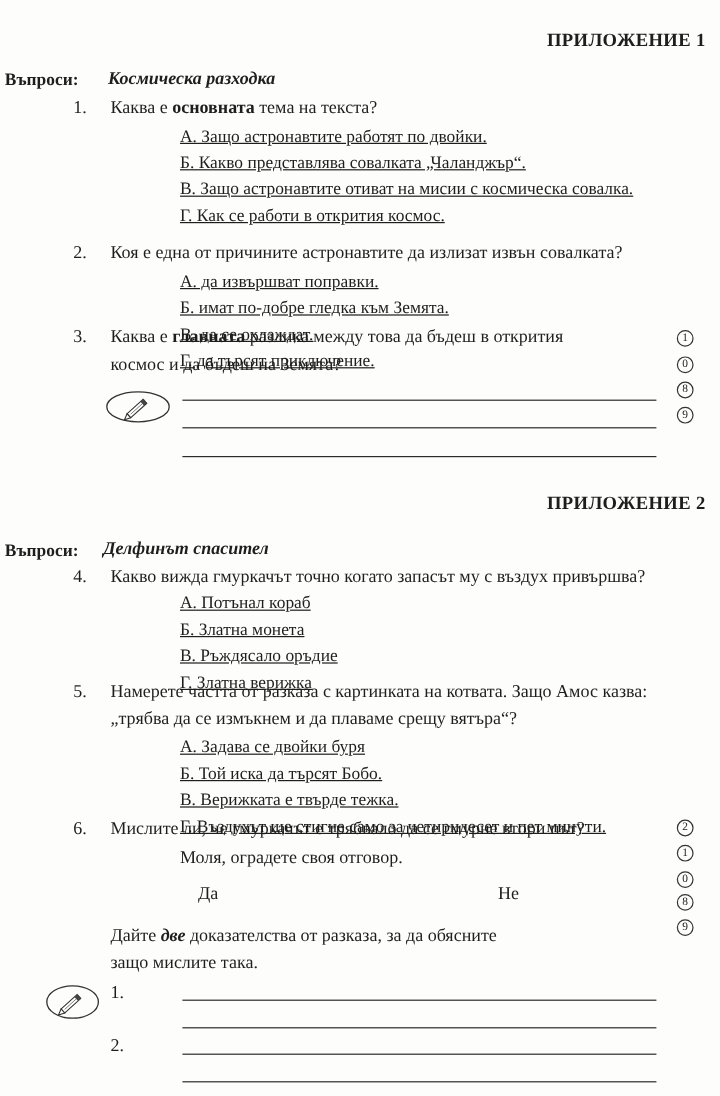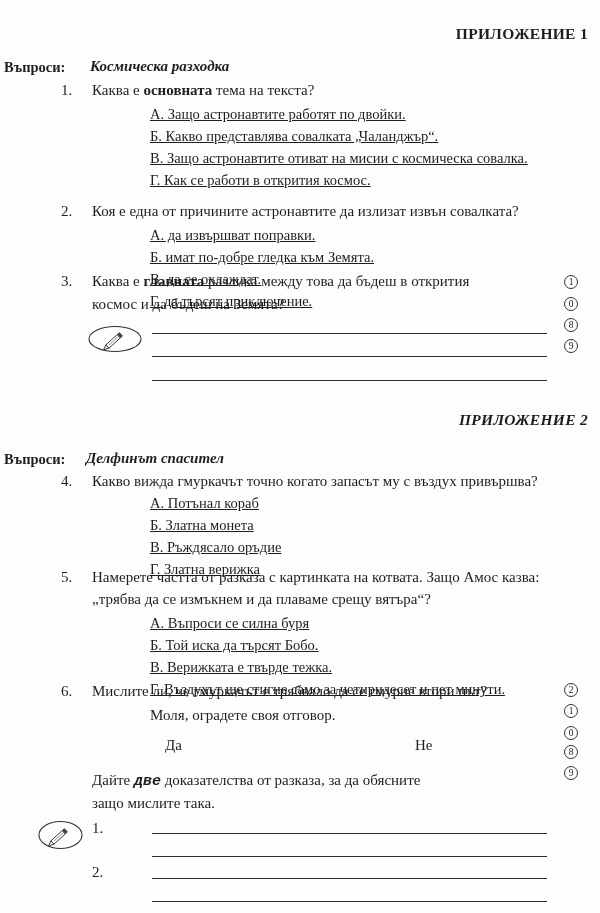--- a/index.html
+++ b/index.html
@@ -14,21 +14,21 @@
     .q-label { font-weight: bold; font-size: 14.5px; left: 4px; }
     .title { font-weight: bold; font-style: italic; font-size: 15px; left: 90px; }
     .num { font-size: 15px; left: 61px; }
     .qtext { font-size: 15px; left: 92px; }
     .opt { font-size: 14.5px; left: 150px; text-decoration: underline; }
     .line { position: absolute; height: 0; border-top: 1.2px solid #2b2b2b; left: 152px; width: 395px; }
     .score { position: absolute; left: 564px; width: 12px; height: 12px; border: 1px solid #333; border-radius: 50%;
              font-size: 9.5px; line-height: 12px; text-align: center; font-family: "Liberation Serif", serif; color: #222; }
     .pencil { position: absolute; width: 55px; height: 28px; }
     b.kw { font-weight: bold; }
-    i.kw { font-weight: bold; font-style: italic; font-family: Liberation Mono, monospace; }
+    i.kw { font-weight: bold; font-style: italic; }
   </style>
 </head>
 <body>
 
 <div class="abs appendix" style="top:25px;">ПРИЛОЖЕНИЕ 1</div>
 
 <div class="abs q-label" style="top:59px;">Въпроси:</div>
 <div class="abs title" style="top:58px;">Космическа разходка</div>
 
 <div class="abs num" style="top:82px;">1.</div>
@@ -63,36 +63,36 @@
       <polygon points="17,12.5 12,14.75 17,17" fill="#fff" stroke="#333" stroke-width="0.9"></polygon>
       <line x1="19" y1="14.75" x2="32" y2="14.75" stroke="#555" stroke-width="0.6"></line>
     </g>
   </svg>
 </div>
 
 <div class="line" style="top:333px;"></div>
 <div class="line" style="top:356px;"></div>
 <div class="line" style="top:380px;"></div>
 
-<div class="abs appendix" style="top:411px;font-style:italic;">ПРИЛОЖЕНИЕ 2</div>
+<div class="abs appendix" style="top:411px;">ПРИЛОЖЕНИЕ 2</div>
 
 <div class="abs q-label" style="top:451px;">Въпроси:</div>
 <div class="abs title" style="top:450px; left:86px;">Делфинът спасител</div>
 
 <div class="abs num" style="top:473px;">4.</div>
 <div class="abs qtext" style="top:473px;">Какво вижда гмуркачът точно когато запасът му с въздух привършва?</div>
 <div class="abs opt" style="top:495px;">А. Потънал кораб</div>
 <div class="abs opt" style="top:517px;">Б. Златна монета</div>
 <div class="abs opt" style="top:539px;">В. Ръждясало оръдие</div>
 <div class="abs opt" style="top:561px;">Г. Златна верижка</div>
 
 <div class="abs num" style="top:569px;">5.</div>
 <div class="abs qtext" style="top:569px;">Намерете частта от разказа с картинката на котвата. Защо Амос казва:</div>
 <div class="abs qtext" style="top:591px;">„трябва да се измъкнем и да плаваме срещу вятъра“?</div>
-<div class="abs opt" style="top:615px;">А. Въпроси се силна буря</div>
+<div class="abs opt" style="top:615px;">А. Задава се двойки буря</div>
 <div class="abs opt" style="top:637px;">Б. Той иска да търсят Бобо.</div>
 <div class="abs opt" style="top:659px;">В. Верижката е твърде тежка.</div>
 <div class="abs opt" style="top:681px;">Г. Въздухът ще стигне само за четиридесет и пет минути.</div>
 
 <div class="abs num" style="top:683px;">6.</div>
 <div class="abs qtext" style="top:683px;">Мислите ли, че гмуркачът е трябвало да се гмурне втори път?</div>
 <div class="abs qtext" style="top:707px; left:150px;">Моля, оградете своя отговор.</div>
 <div class="abs qtext" style="top:737px; left:165px;">Да</div>
 <div class="abs qtext" style="top:737px; left:415px;">Не</div>
 

